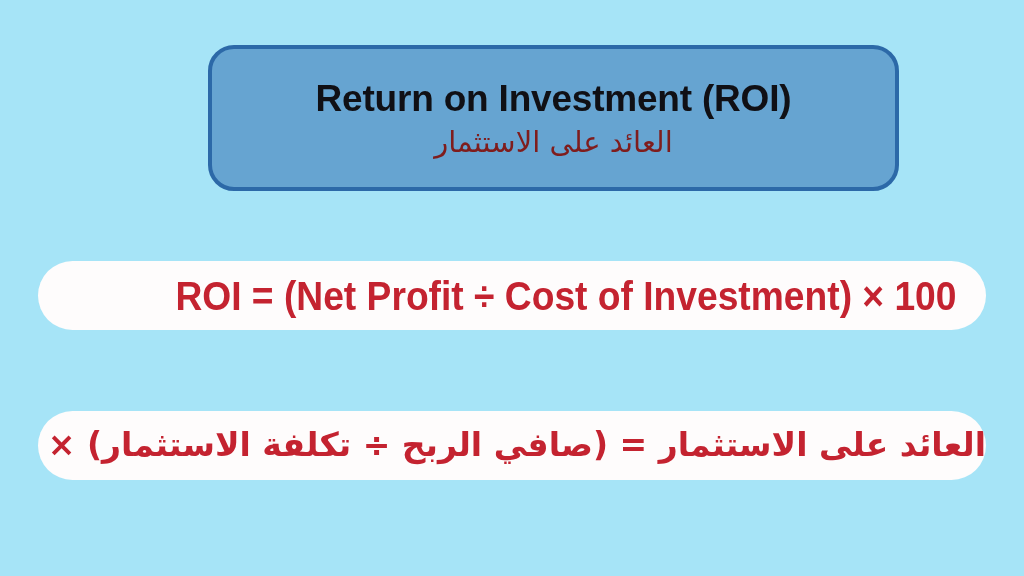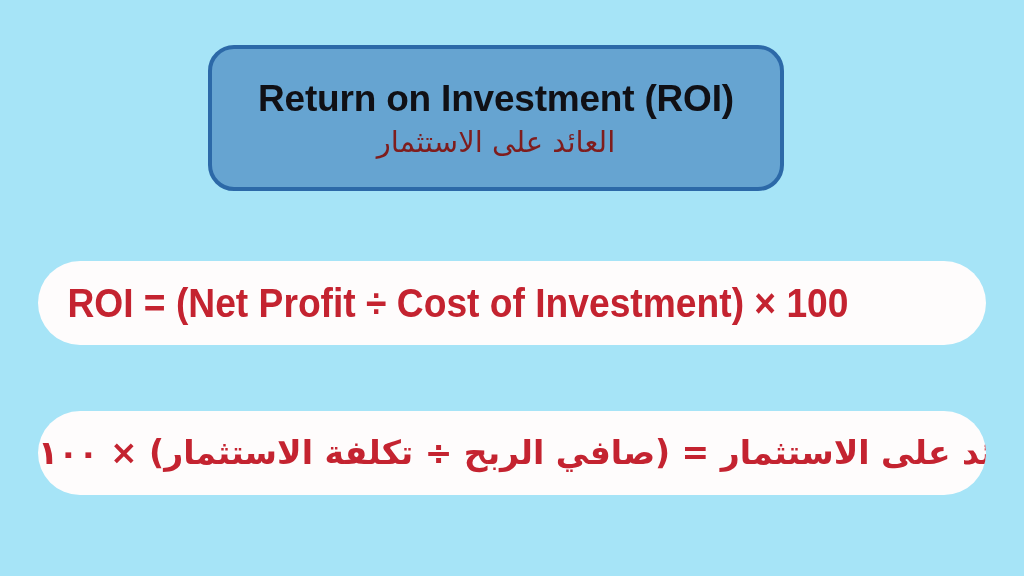--- a/index.html
+++ b/index.html
@@ -19,21 +19,21 @@
     height: 576px;
     background: #a6e4f7;
     box-sizing: border-box;
   }
 
   
   .title-card {
     position: absolute;
     left: 208px;
     top: 45px;
-    width: 576px;
+    width: 691px;
     height: 146px;
     box-sizing: border-box;
     background: #66a4d1;
     border: 4px solid #2c69a8;
     border-radius: 26px;
     display: flex;
     flex-direction: column;
     align-items: center;
     justify-content: center;
     padding-top: 2px;
@@ -59,27 +59,27 @@
     unicode-bidi: isolate;
     white-space: nowrap;
     margin-top: 4px;
   }
 
   
   .formula-pill {
     position: absolute;
     left: 38px;
     width: 948px;
-    height: 84px;
+    height: 69px;
     box-sizing: border-box;
     background: #fefcfc;
     border-radius: 42px;
     display: flex;
     align-items: center;
-    justify-content: flex-start;
+    justify-content: flex-end;
     overflow: hidden;
   }
 
   #pill-en { top: 261px; }
   #pill-ar { top: 411px; }
 
   .formula-en {
     font-family: "Liberation Sans", sans-serif;
     font-weight: bold;
     font-size: 40px;

